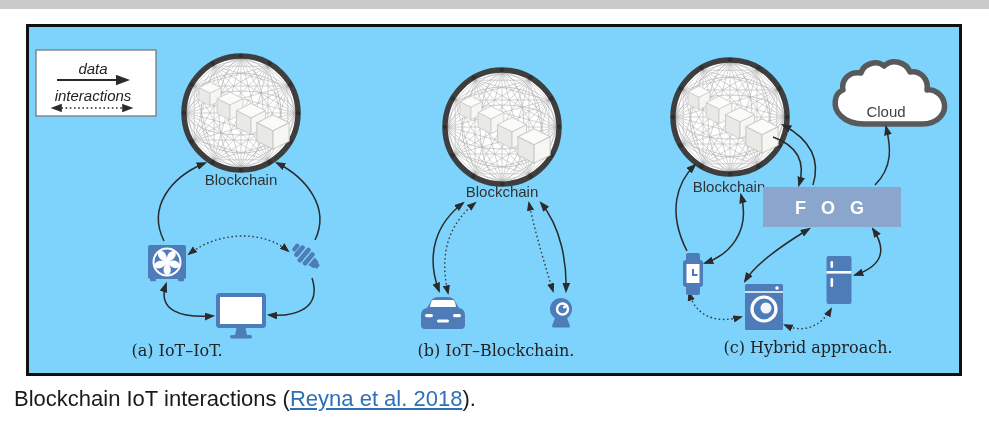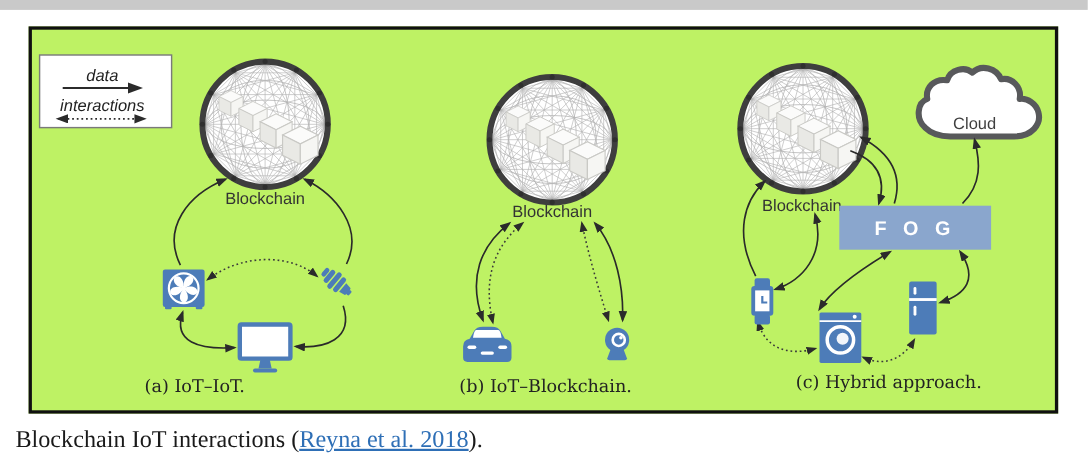--- a/index.html
+++ b/index.html
@@ -1,23 +1,23 @@
 <!DOCTYPE html>
 <html><head>
 <meta charset="utf-8">
 <style>
   html,body{margin:0;padding:0;background:#fff;}
   .page{position:relative;width:989px;height:432px;background:#ffffff;overflow:hidden;
         font-family:"Liberation Sans",sans-serif;}
   .edge-strip{position:absolute;left:0;top:0;width:100%;height:9px;background:#c9c9c9;}
   .figure-box{position:absolute;left:26px;top:24px;width:936px;height:352px;
-              border:3px solid #101010;background:#bef264;box-sizing:border-box;}
+              border:3px solid #101010;background:#7dd3fc;box-sizing:border-box;}
   .figure-box svg{display:block;}
   .caption{position:absolute;left:14px;top:386px;font-size:22px;color:#1a1a1a;
-           font-family:Liberation Serif, serif;}
+           font-family:Liberation Sans, sans-serif;}
   .caption .link{color:#2e6fb6;text-decoration:underline;cursor:pointer;}
   text{font-family:"Liberation Sans",sans-serif;}
   .serifcap{font-family:"DejaVu Serif",serif;}
 </style>
 </head>
 <body>
 
 <div class="page">
   <div class="edge-strip"></div>
 

